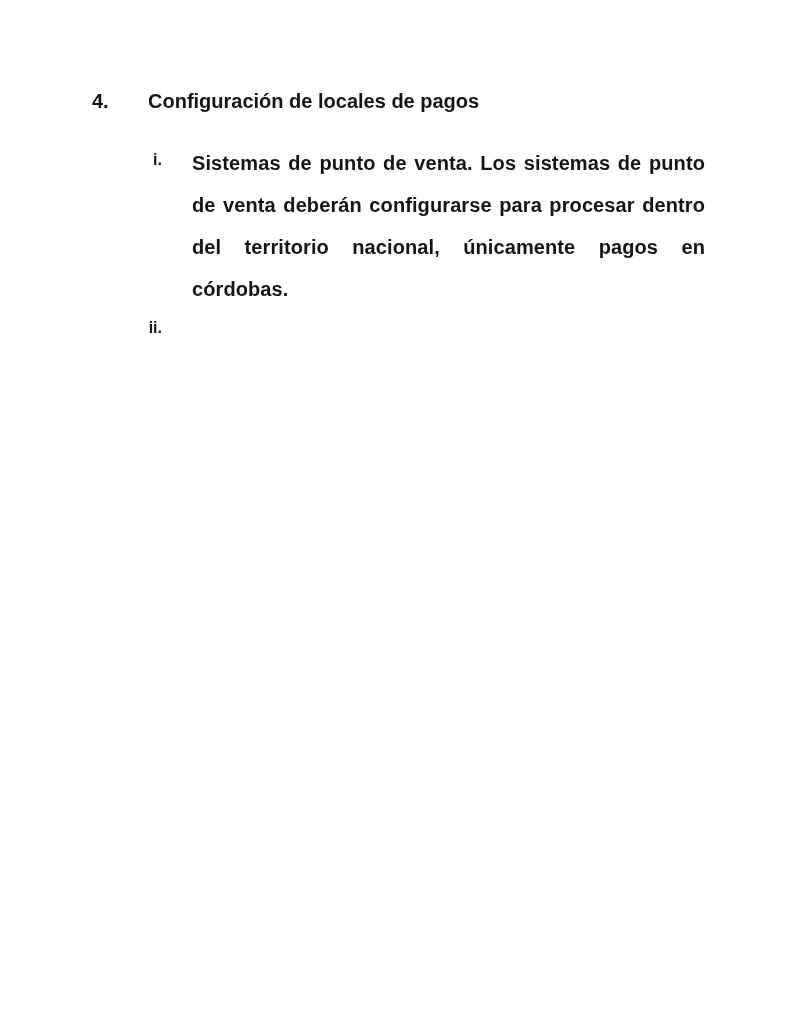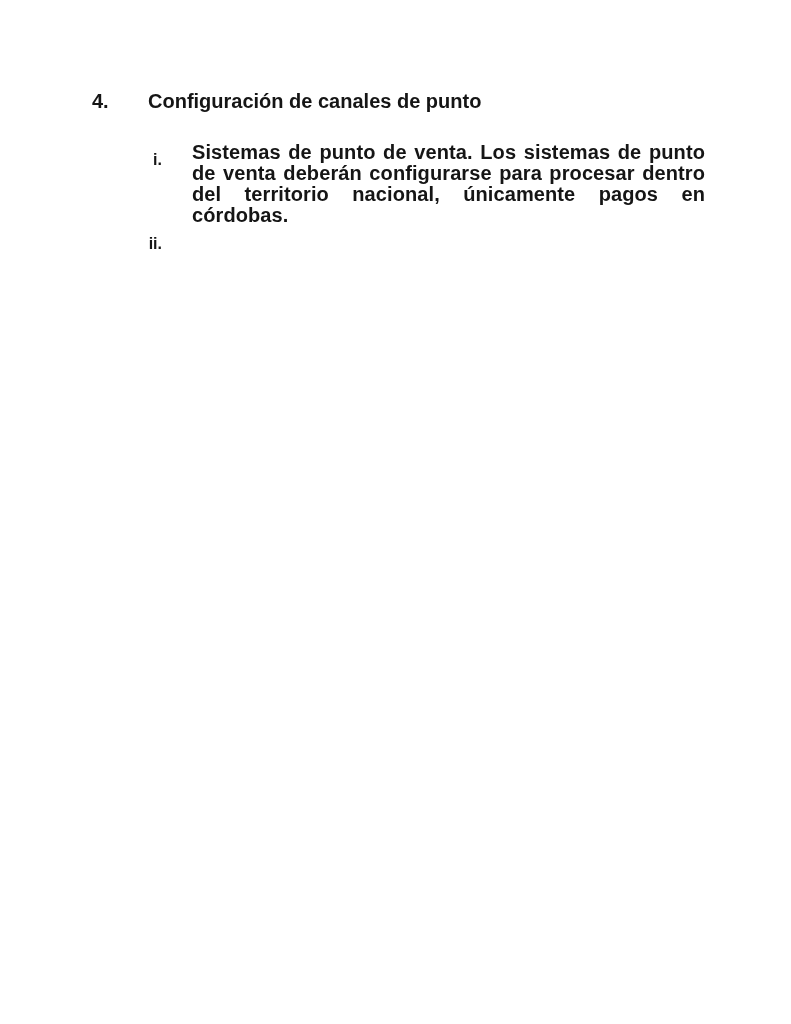--- a/index.html
+++ b/index.html
@@ -49,35 +49,35 @@
     line-height: 33.5px;
     padding-top: 1px;
   }
   .item-gap {
     flex: 0 0 30px;
     width: 30px;
   }
   .item-text {
     flex: 1;
     font-size: 20px;
-    line-height: 21px;
+    line-height: 42px;
     text-align: justify;
     text-justify: inter-word;
     letter-spacing: 0.1px;
   }
 </style>
 </head>
 <body>
 
 <div class="page">
   <div class="content">
 
     <div class="heading-row">
       <span class="heading-number">4.</span>
-      <span class="heading-title">Configuración de canales de punto</span>
+      <span class="heading-title">Configuración de locales de pagos</span>
     </div>
 
     <div class="list-item">
       <span class="item-marker">i.</span>
       <span class="item-gap"></span>
       <p class="item-text" style="margin:0">Sistemas de punto de venta. Los sistemas de punto de venta deberán configurarse para procesar dentro del territorio nacional, únicamente pagos en córdobas.</p>
     </div>
 
     <div class="list-item">
       <span class="item-marker">ii.</span>

